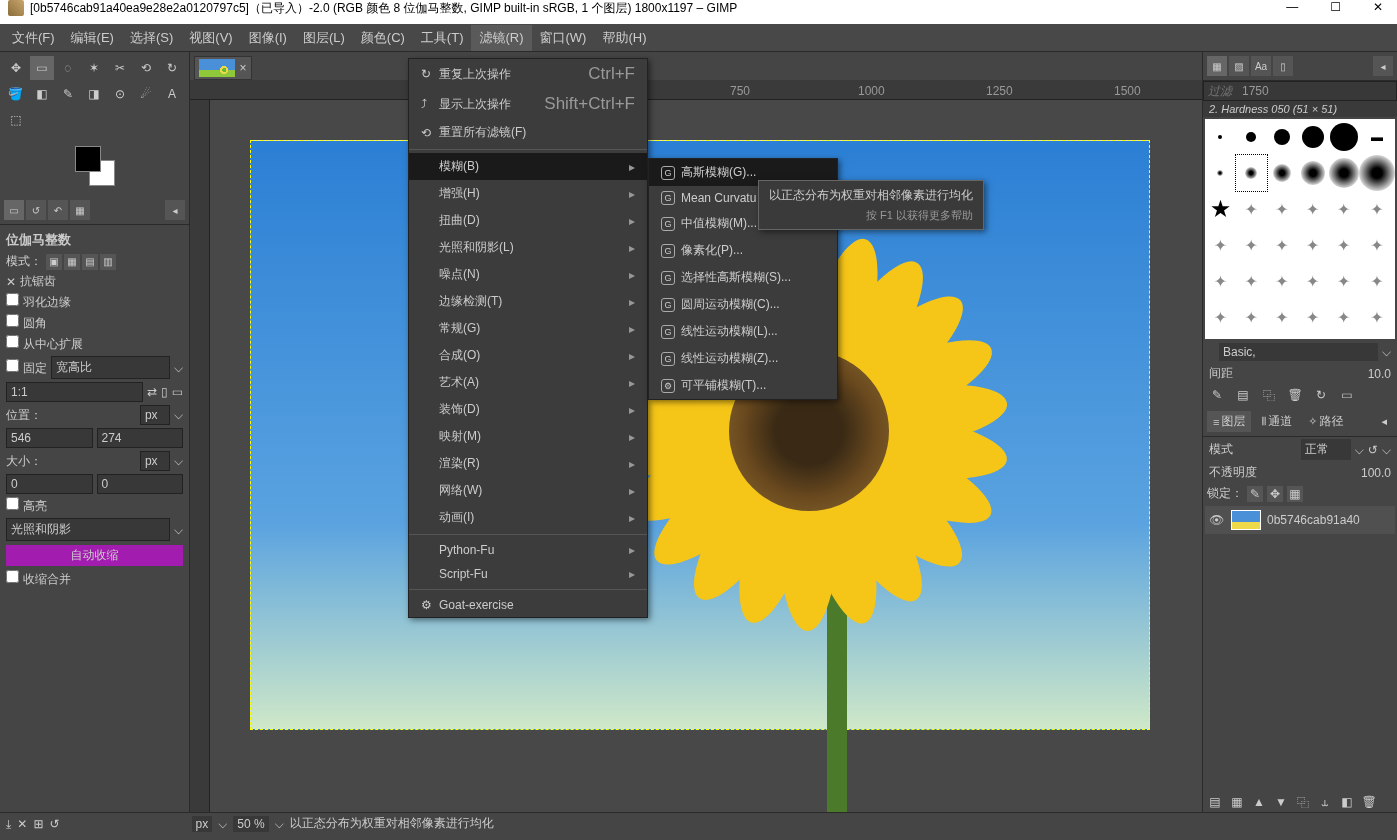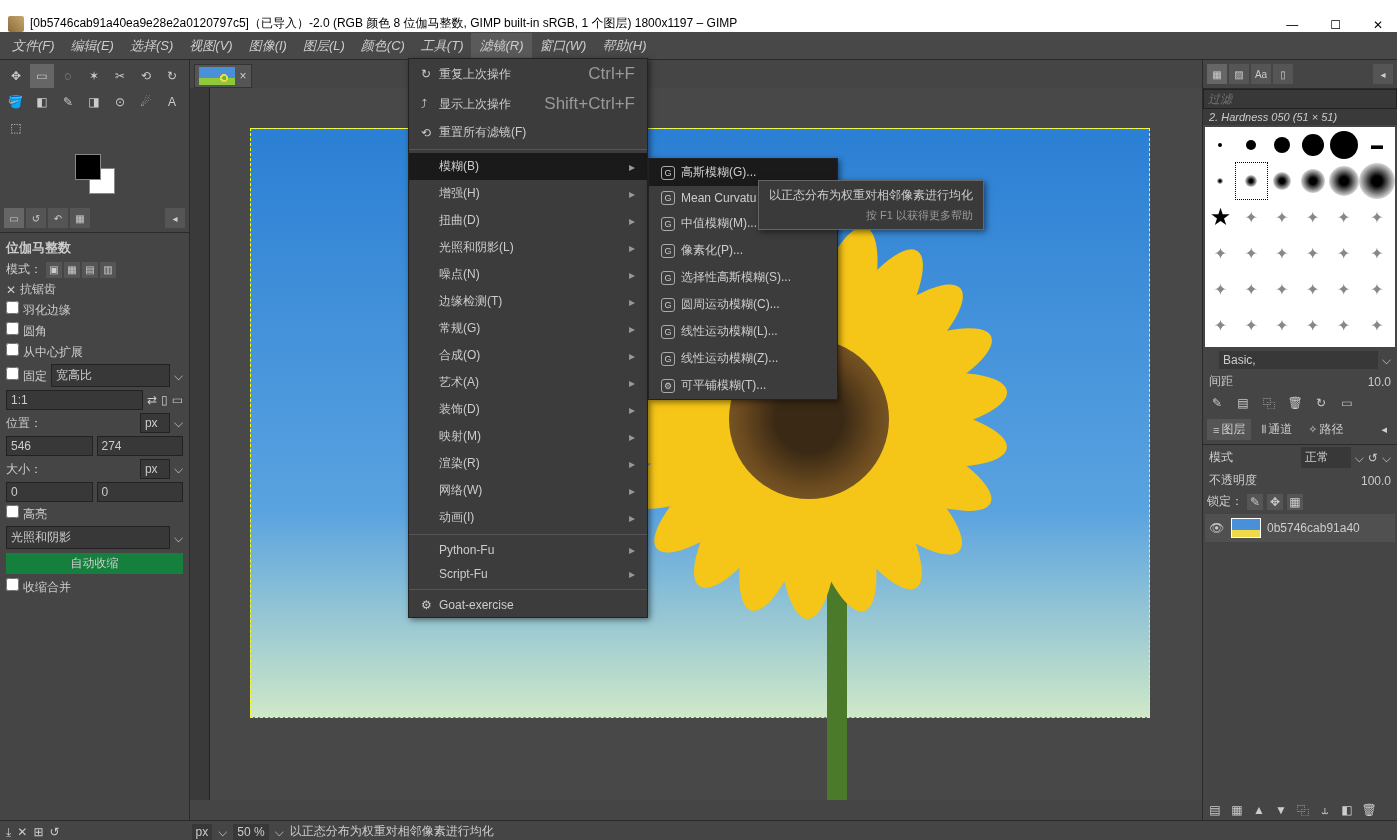--- a/index.html
+++ b/index.html
@@ -1,24 +1,24 @@
 <!DOCTYPE html>
 <html><head>
 <meta charset="utf-8">
 <style>
 * { margin: 0; padding: 0; box-sizing: border-box; font-family: "Microsoft YaHei", sans-serif; font-size: 12px; }
 body { background: #454545; color: #ccc; width: 1397px; height: 840px; overflow: hidden; position: relative; }
 
-.titlebar { height: 32px; background: #fff; color: #000; display: flex; align-items: flex-end; padding: 0 8px; }
+.titlebar { height: 24px; background: #fff; color: #000; display: flex; align-items: flex-start; padding: 0 8px; }
 .titlebar .gimp-icon { width: 16px; height: 16px; margin-right: 6px; background: linear-gradient(45deg,#8a6d3b,#c9a66b); border-radius: 2px; }
 .titlebar .title { flex: 1; font-size: 12px; }
 .titlebar .win-btns { display: flex; gap: 20px; font-size: 14px; }
 .titlebar .win-btns span { cursor: pointer; padding: 0 6px; }
 
-.menubar { height: 28px; background: #484848; display: flex; align-items: center; padding: 0 4px; border-bottom: 1px solid #2a2a2a; font-style: italic; }
+.menubar { height: 28px; background: #484848; display: flex; align-items: center; padding: 0 4px; border-bottom: 1px solid #2a2a2a; }
 .menubar .item { padding: 4px 8px; cursor: pointer; font-size: 13px; }
 .menubar .item.active { background: #5a5a5a; }
 
 .workspace { display: flex; height: 760px; }
 .left-panel { width: 190px; background: #454545; display: flex; flex-direction: column; border-right: 1px solid #2a2a2a; }
 .canvas-area { flex: 1; background: #454545; position: relative; }
 .right-panel { width: 195px; background: #454545; border-left: 1px solid #2a2a2a; display: flex; flex-direction: column; }
 
 .toolbox { padding: 4px; display: grid; grid-template-columns: repeat(7, 24px); gap: 2px; }
 .tool { width: 24px; height: 24px; display: flex; align-items: center; justify-content: center; cursor: pointer; color: #ccc; }
@@ -29,21 +29,21 @@
 
 .dock-tabs { display: flex; gap: 2px; padding: 4px; border-bottom: 1px solid #2a2a2a; }
 .dock-tab { width: 20px; height: 20px; background: #555; cursor: pointer; display:flex;align-items:center;justify-content:center;font-size:10px;}
 .dock-tab.a { background: #666; }
 
 .tool-options { padding: 6px; font-size: 12px; }
 .tool-options .hdr { font-weight: bold; margin-bottom: 4px; font-size:13px;}
 .tool-options .row { display: flex; align-items: center; margin: 3px 0; gap: 4px; }
 .tool-options input[type=checkbox] { margin-right: 4px; }
 .tool-options .field { background: #383838; border: 1px solid #222; padding: 2px 4px; flex: 1; }
-.tool-options .btn { background: #15803d; padding: 2px 6px; text-align: center; cursor: pointer; }
+.tool-options .btn { background: #a21caf; padding: 2px 6px; text-align: center; cursor: pointer; }
 .mode-icons { display:flex; gap:2px; }
 .mode-icons span { width:16px;height:16px;background:#555;display:inline-block;font-size:10px;text-align:center;line-height:16px;}
 
 .tabbar { height: 28px; display: flex; align-items: flex-end; padding-left: 4px; }
 .img-tab { width: 58px; height: 24px; background: #555; border: 1px solid #333; display: flex; align-items: center; justify-content: center; gap: 4px; }
 .img-tab .thumb { width: 36px; height: 18px; background: linear-gradient(180deg,#4a90d9 60%,#8fc93a 60%); position:relative; }
 .img-tab .thumb::after { content:''; position:absolute; right:6px; bottom:2px; width:10px;height:10px; background:radial-gradient(circle,#6b3 30%,#eed94b 30%,#eed94b 60%,transparent 60%); border-radius:50%;}
 .close-x { cursor:pointer; }
 
 .ruler-h { height: 20px; background: #3a3a3a; border-bottom: 1px solid #222; position:relative; font-size:9px; color:#999;}
@@ -228,20 +228,27 @@
     </div>
   </div>
 
   <div class="canvas-area">
     <div class="tabbar">
       <div class="img-tab">
         <div class="thumb"></div>
         <span class="close-x">×</span>
       </div>
     </div>
+    <div class="ruler-h" id="ruler-h">
+        <span style="left: 540px;">750</span>
+        <span style="left: 668px;">1000</span>
+        <span style="left: 796px;">1250</span>
+        <span style="left: 924px;">1500</span>
+        <span style="left: 1052px;">1750</span>
+      </div>
     <div class="canvas-inner">
       <div class="ruler-v"></div>
       <div class="viewport">
         <div class="image">
           <div class="sunflower">
             <div class="stem"></div>
             <div class="petals" id="petals">
                 <div class="petal" style="transform: translate(-50%, -100%) rotate(0deg);"></div>
                 <div class="petal" style="transform: translate(-50%, -100%) rotate(16.4deg);"></div>
                 <div class="petal" style="transform: translate(-50%, -100%) rotate(32.8deg);"></div>

